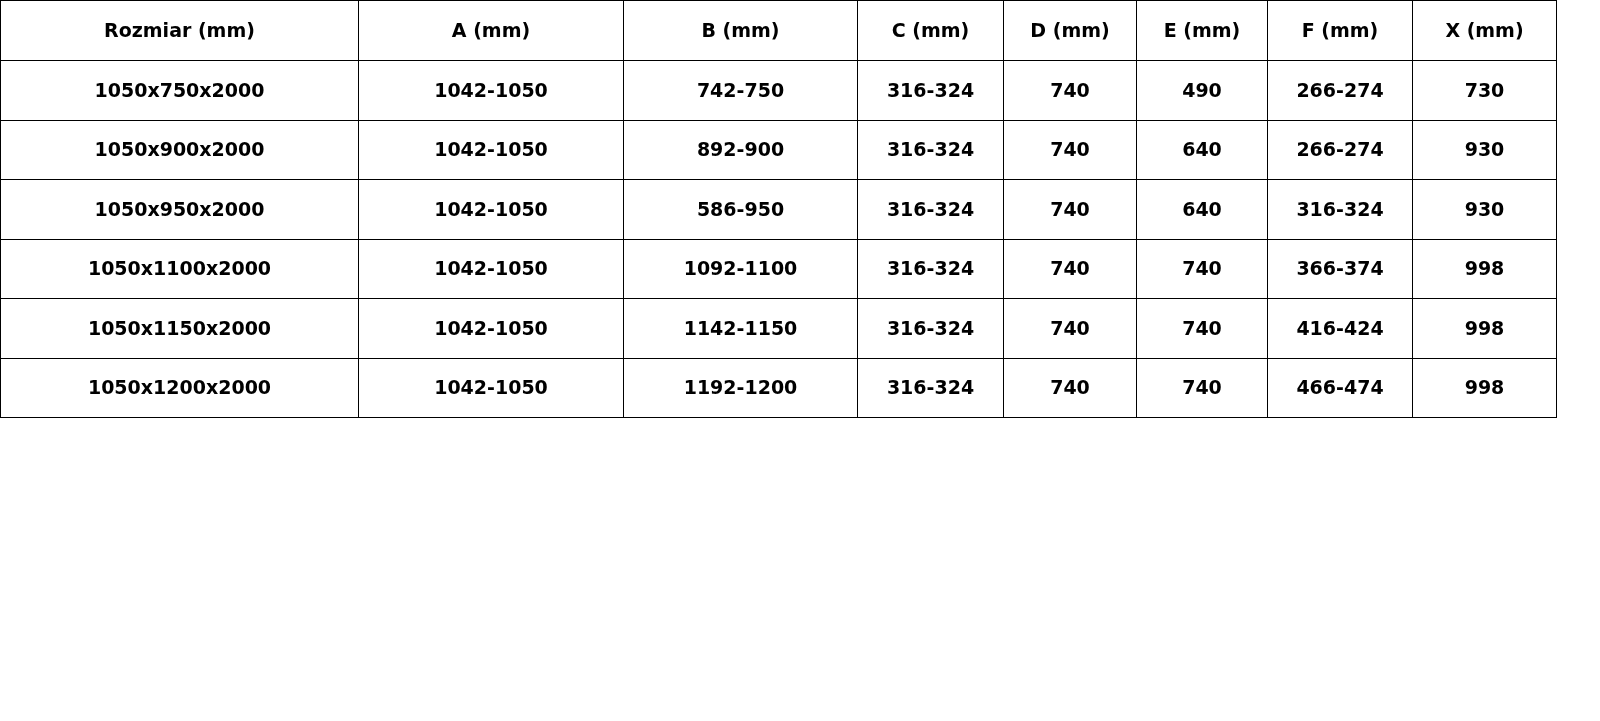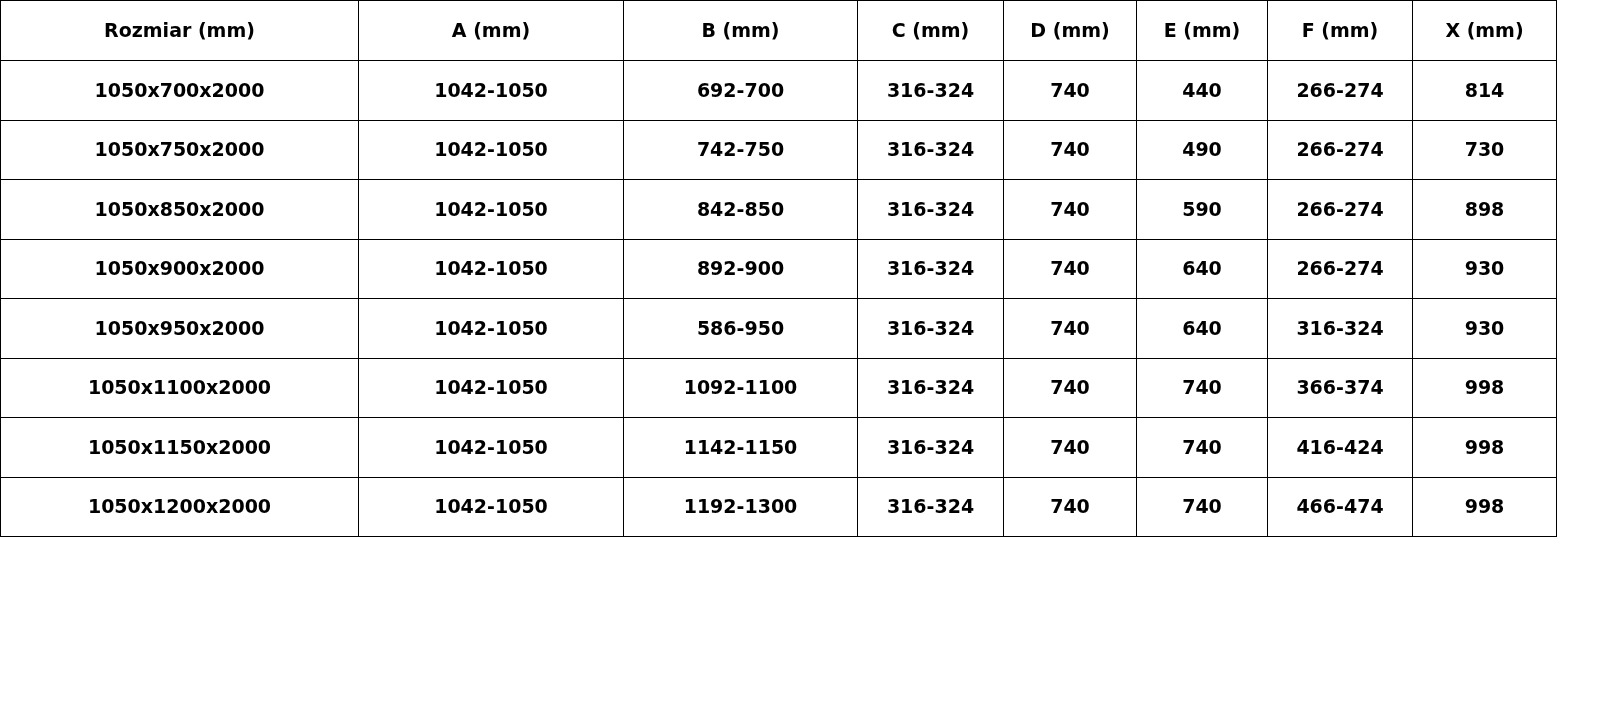--- a/index.html
+++ b/index.html
@@ -76,48 +76,28 @@
         <th>B (mm)</th>
         <th>C (mm)</th>
         <th>D (mm)</th>
         <th>E (mm)</th>
         <th>F (mm)</th>
         <th>X (mm)</th>
       </tr>
     </thead>
     <tbody>
       <tr>
-        <td>1050x700x2000</td>
-        <td>1042-1050</td>
-        <td>692-700</td>
-        <td>316-324</td>
-        <td>740</td>
-        <td>440</td>
-        <td>266-274</td>
-        <td>814</td>
-      </tr>
-      <tr>
         <td>1050x750x2000</td>
         <td>1042-1050</td>
         <td>742-750</td>
         <td>316-324</td>
         <td>740</td>
         <td>490</td>
         <td>266-274</td>
         <td>730</td>
-      </tr>
-      <tr>
-        <td>1050x850x2000</td>
-        <td>1042-1050</td>
-        <td>842-850</td>
-        <td>316-324</td>
-        <td>740</td>
-        <td>590</td>
-        <td>266-274</td>
-        <td>898</td>
       </tr>
       <tr>
         <td>1050x900x2000</td>
         <td>1042-1050</td>
         <td>892-900</td>
         <td>316-324</td>
         <td>740</td>
         <td>640</td>
         <td>266-274</td>
         <td>930</td>
@@ -148,21 +128,21 @@
         <td>1142-1150</td>
         <td>316-324</td>
         <td>740</td>
         <td>740</td>
         <td>416-424</td>
         <td>998</td>
       </tr>
       <tr>
         <td>1050x1200x2000</td>
         <td>1042-1050</td>
-        <td>1192-1300</td>
+        <td>1192-1200</td>
         <td>316-324</td>
         <td>740</td>
         <td>740</td>
         <td>466-474</td>
         <td>998</td>
       </tr>
     </tbody>
   </table>
 </div>
 

